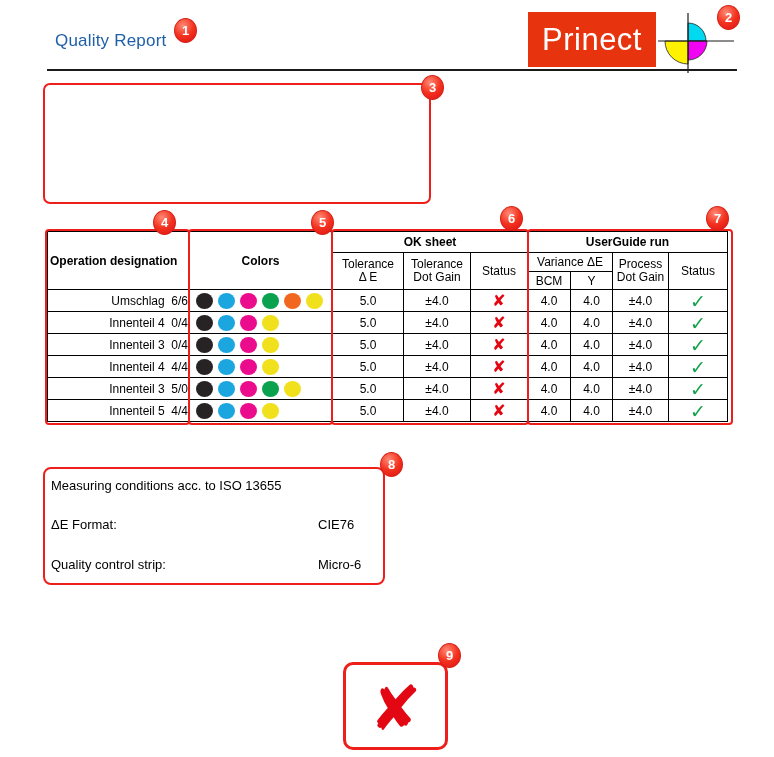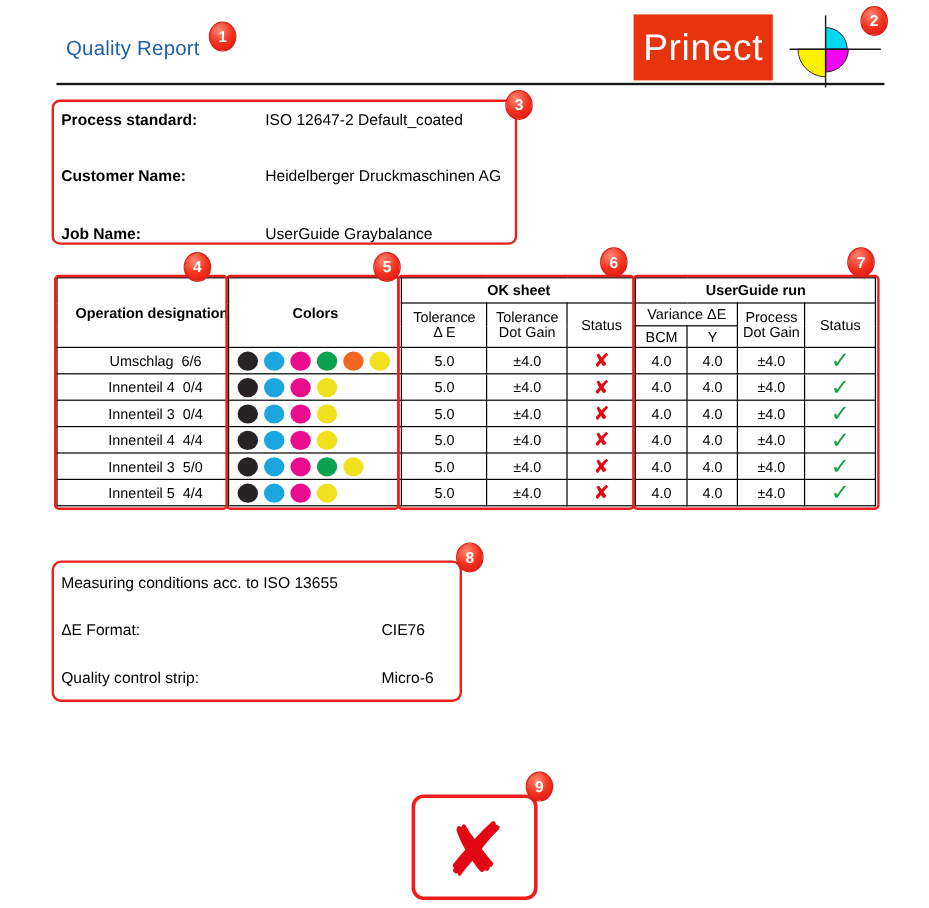--- a/index.html
+++ b/index.html
@@ -11,21 +11,21 @@
   
   .page-title {
     position:absolute; left:55px; top:31px;
     font-size:17px; color:var(--title-blue); letter-spacing:0.2px;
   }
   .head-rule {
     position:absolute; left:47px; top:69px; width:690px; height:2px;
     background:#1a1a1a;
   }
   .logo-box {
-    position:absolute; left:528px; top:12px; width:116px; height:55px;
+    position:absolute; left:528px; top:12px; width:128px; height:55px;
     background:var(--logo-red); display:flex; align-items:center; justify-content:center;
   }
   .logo-box span { color:#fff; font-size:31px; letter-spacing:0.5px; }
   .wheel-svg { position:absolute; left:650px; top:8px; }
 
   
   .callout {
     position:absolute; width:23px; height:25px; border-radius:50%;
     background:radial-gradient(circle at 38% 28%, #ff8a76 0%, #f3321f 50%, #dd1014 100%);
     border:1px solid #d42015; box-sizing:border-box;
@@ -68,23 +68,23 @@
   table.qt { border-collapse:collapse; table-layout:fixed; font-size:12px; }
   .qt th, .qt td {
     border:1px solid #000; padding:0; text-align:center; vertical-align:middle;
     font-weight:normal; overflow:hidden;
   }
   .qt thead tr.h1 th { height:20px;margin-left:20px; }
   .qt thead tr.h2 th { height:18px; }
   .qt thead tr.h3 th { height:17px; }
   .qt tbody tr  { height:22px; }
   .qt .bold { font-weight:bold; }
-  .qt .op-h { text-align:left; padding-left:15px; white-space:nowrap; }
+  .qt .op-h { text-align:left; padding-left:2px; white-space:nowrap; }
   .qt .two-line { line-height:13px; }
-  .qt td.c-op { text-align:center; padding-left:21px; white-space:pre; }
+  .qt td.c-op { text-align:right; padding-left:21px; white-space:pre; }
   .qt td.c-dots { text-align:left; padding-left:7px; }
   .dot {
     display:inline-block; width:17px; height:16px; border-radius:50%;
     margin-right:5px; vertical-align:middle;
   }
   .status-glyph { font-family:"DejaVu Sans", sans-serif; font-weight:bold; line-height:20px; }
   .status-fail  { color:var(--fail); font-size:16px; }
   .status-pass  { color:var(--pass); font-size:19px; }
 
   
@@ -106,34 +106,20 @@
   </div>
 
   <svg class="wheel-svg" width="90" height="70" viewBox="0 0 90 70">
     <path d="M38,33 L38,15 A18,18 0 0 1 56,33 Z" stroke="#222" stroke-width="0.8" fill="#00d9f0"></path>
     <path d="M38,33 L57,33 A19,19 0 0 1 38,52 Z" stroke="#222" stroke-width="0.8" fill="#f303f3"></path>
     <path d="M38,33 L38,56 A23,23 0 0 1 15,33 Z" stroke="#222" stroke-width="0.8" fill="#fff200"></path>
     <line x1="38" y1="5" x2="38" y2="65" stroke="#1a1a1a" stroke-width="1.2"></line>
     <line x1="8" y1="33" x2="84" y2="33" stroke="#1a1a1a" stroke-width="1.2"></line>
   </svg>
 
-  <div class="panel info-panel">
-    <div class="info-row ir0">
-      <span class="lbl">Process standard:</span>
-      <span class="val">ISO 12647-2 Default_coated</span>
-    </div>
-    <div class="info-row ir1">
-      <span class="lbl">Customer Name:</span>
-      <span class="val">Heidelberger Druckmaschinen AG</span>
-    </div>
-    <div class="info-row ir2">
-      <span class="lbl">Job Name:</span>
-      <span class="val">UserGuide Graybalance</span>
-    </div>
-  </div>
 
   <div class="table-wrap">
     <table class="qt">
       <colgroup>
         <col style="width:141px">
           <col style="width:144px">
           <col style="width:71px">
         <col style="width:67px">
           <col style="width:57px">
           <col style="width:43px">

